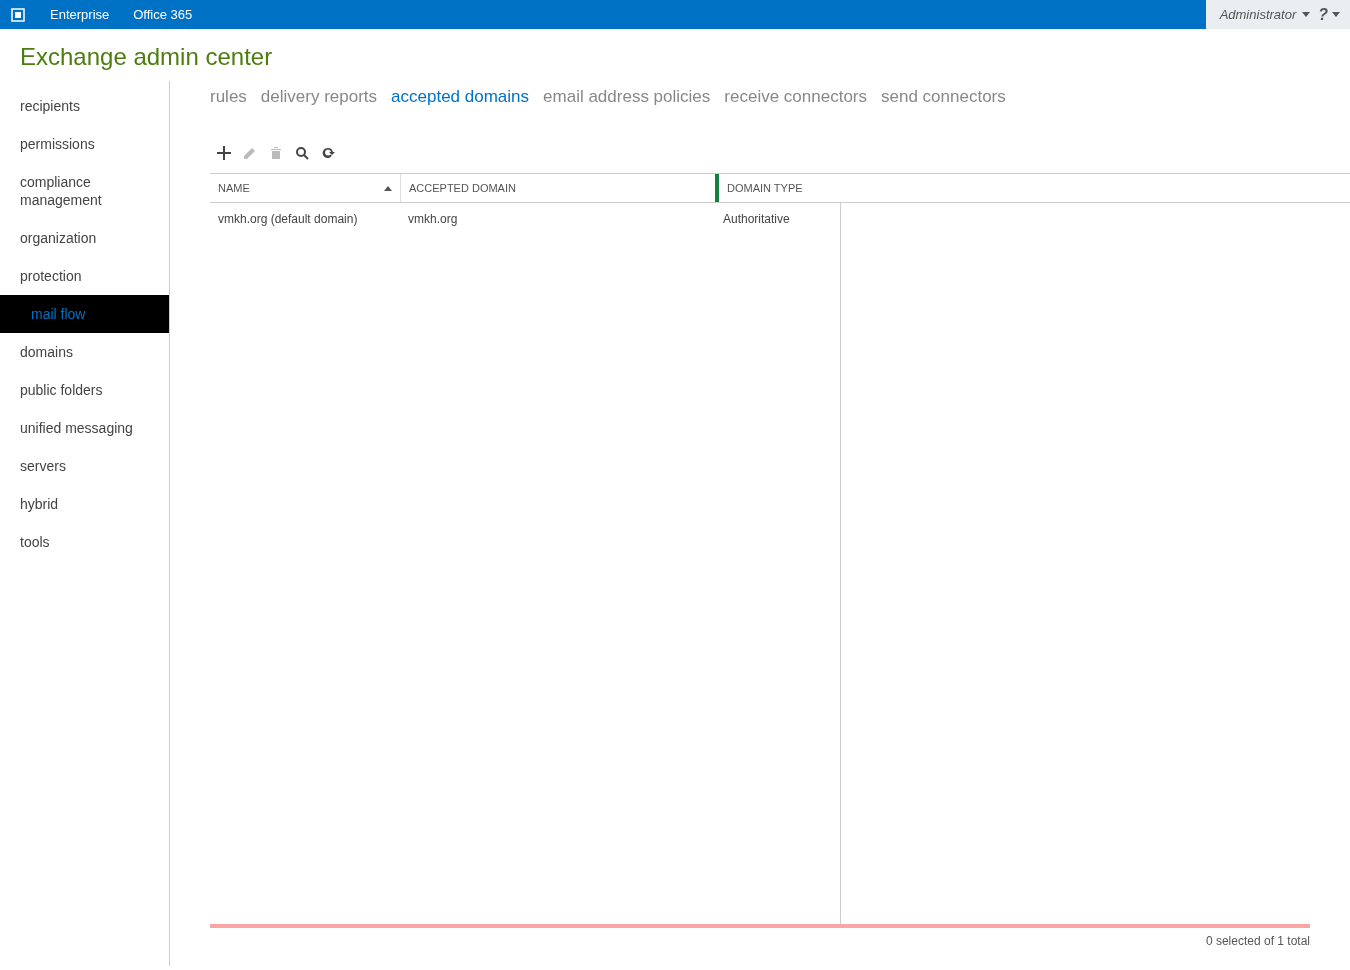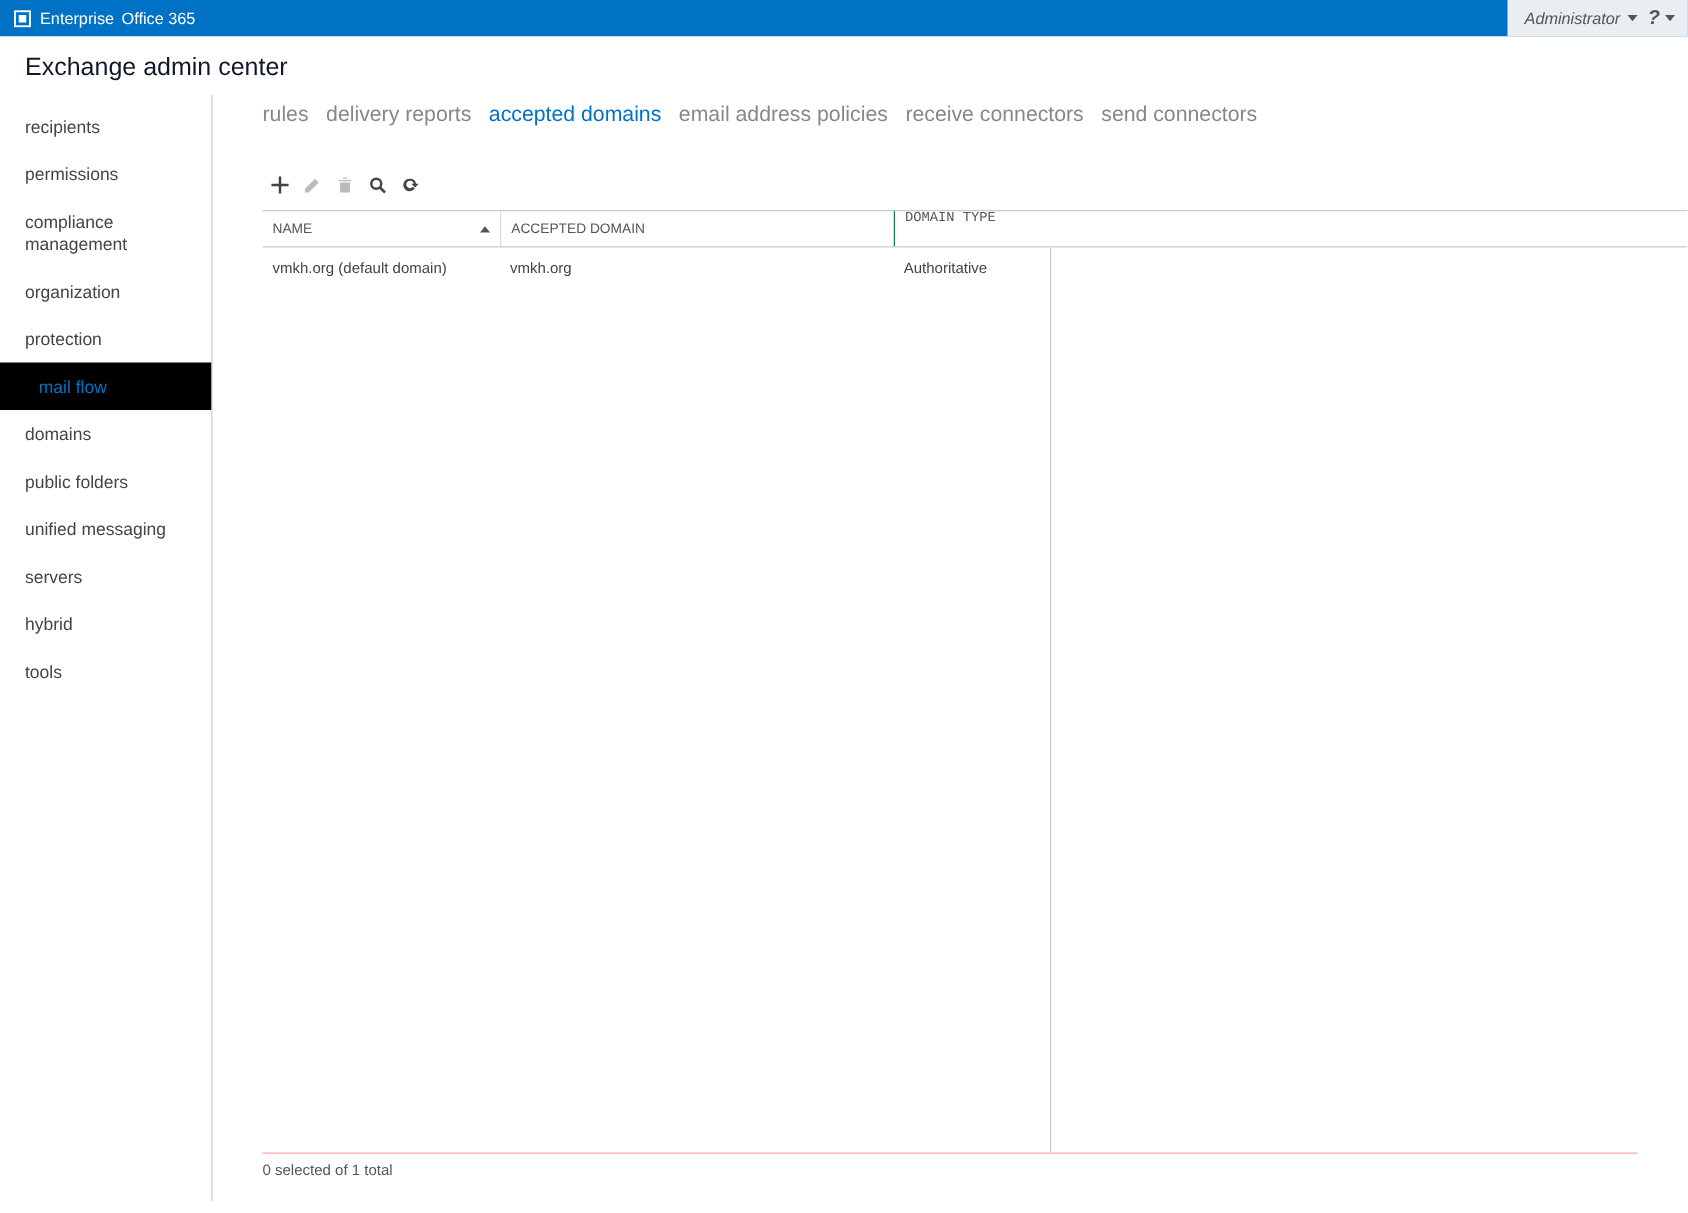--- a/index.html
+++ b/index.html
@@ -18,21 +18,21 @@
     display: flex;
     align-items: stretch;
     height: 29px;
     background: #0072c6;
     color: #fff;
   }
   .topbar-left {
     display: flex;
     align-items: center;
     padding-left: 10px;
-    gap: 6px;
+    gap: 24px;
     text-align: right;
   }
   .office-icon {
     width: 16px; height: 16px;
     display: inline-flex;
     align-items: center;
     justify-content: center;
   }
   .topbar-link {
     color: #fff;
@@ -72,22 +72,22 @@
     cursor: pointer;
     color: #555;
   }
   .help-q { font-weight: bold; font-size: 16px; }
 
   
   .page-header {
     padding: 14px 20px 10px 20px;
   }
   .page-title {
-    color: #0f172a;
-    font-size: 20px;
+    color: #4d7c0f;
+    font-size: 24px;
     font-weight: 300;
   }
 
   
   .body-wrap {
     display: flex;
     align-items: stretch;
     height: calc(100% - 29px - 56px);
   }
 
@@ -165,21 +165,21 @@
     border-top: 1px solid #ccc;
     border-bottom: 1px solid #ccc;
     height: 30px;
     align-items: center;
     font-size: 11px;
     color: #555;
     text-transform: uppercase;
   }
   .col-name { width: 190px; padding-left: 8px; display: flex; align-items: center; gap: 4px; }
   .col-domain { width: 315px; padding-left: 8px; border-left: 1px solid #ddd; height: 100%; display: flex; align-items: center; }
-  .col-type { width: 125px; padding-left: 8px; border-left: 1px solid #15803d; height: 100%; display: flex; align-items: flex-start; font-family: Liberation Mono, monospace; }
+  .col-type { width: 125px; padding-left: 8px; border-left: 4px solid #15803d; height: 100%; display: flex; align-items: center; }
   .sort-asc {
     width: 0; height: 0;
     border-left: 4px solid transparent;
     border-right: 4px solid transparent;
     border-bottom: 5px solid #555;
     margin-left: auto;
     margin-right: 8px;
   }
 
   .table-body {
@@ -202,22 +202,22 @@
   .detail-divider {
     position: absolute;
     left: 630px;
     top: 0;
     bottom: 0;
     width: 1px;
     background: #ccc;
   }
 
   .table-footer {
-    border-top: 1px solid #fca5a5;
-    text-align: left;
+    border-top: 4px solid #fca5a5;
+    text-align: right;
     font-size: 12px;
     color: #555;
     padding: 6px 0 18px 0;
     margin-right: 40px;
   }
 </style>
 </head>
 <body>
 
 <div class="topbar">

